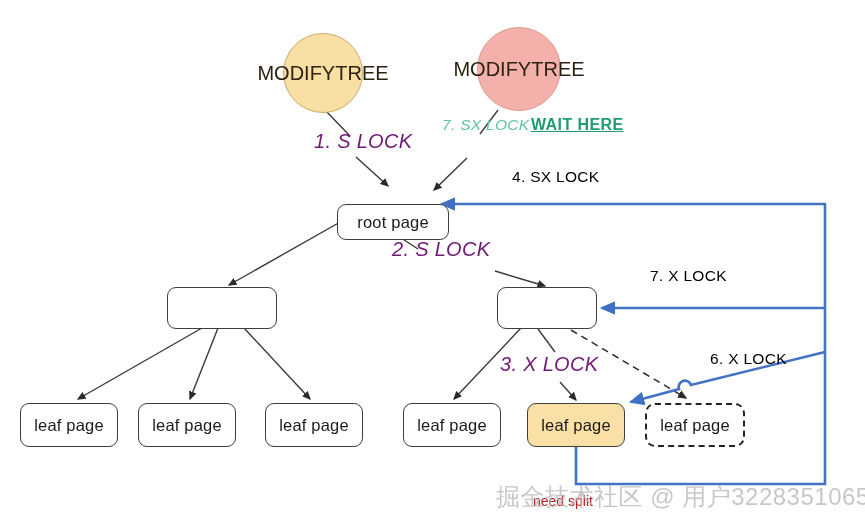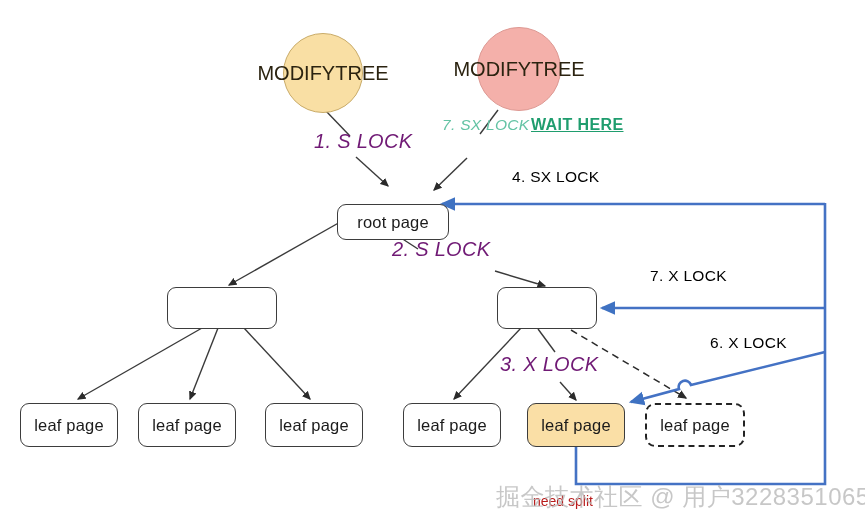--- a/index.html
+++ b/index.html
@@ -220,21 +220,21 @@
   <div class="lbl step" style="left:314px; top:130px;">1. S LOCK</div>
 
   <div class="lbl step" style="left:392px; top:238px;">2. S LOCK</div>
 
   <div class="lbl step" style="left:500px; top:353px;">3. X LOCK</div>
 
   <div class="lbl red" style="left:512px; top:168px;">4. SX LOCK</div>
 
   <div class="lbl red" style="left:650px; top:267px;">7. X LOCK</div>
 
-  <div class="lbl red" style="left:710px; top:334px;">6. X LOCK</div>
+  <div class="lbl red" style="left:710px; top:350px;">6. X LOCK</div>
 
   <div class="lbl green-it" style="left:442px; top:116px;">7. SX LOCK</div>
 
   <div class="lbl green-bold" style="left:531px; top:116px;">WAIT HERE</div>
 
   <div class="lbl small-gray" style="left:533px; top:493px;">need split</div>
 
   <div class="watermark">掘金技术社区 @ 用户32283510659</div>
 
 </div>

